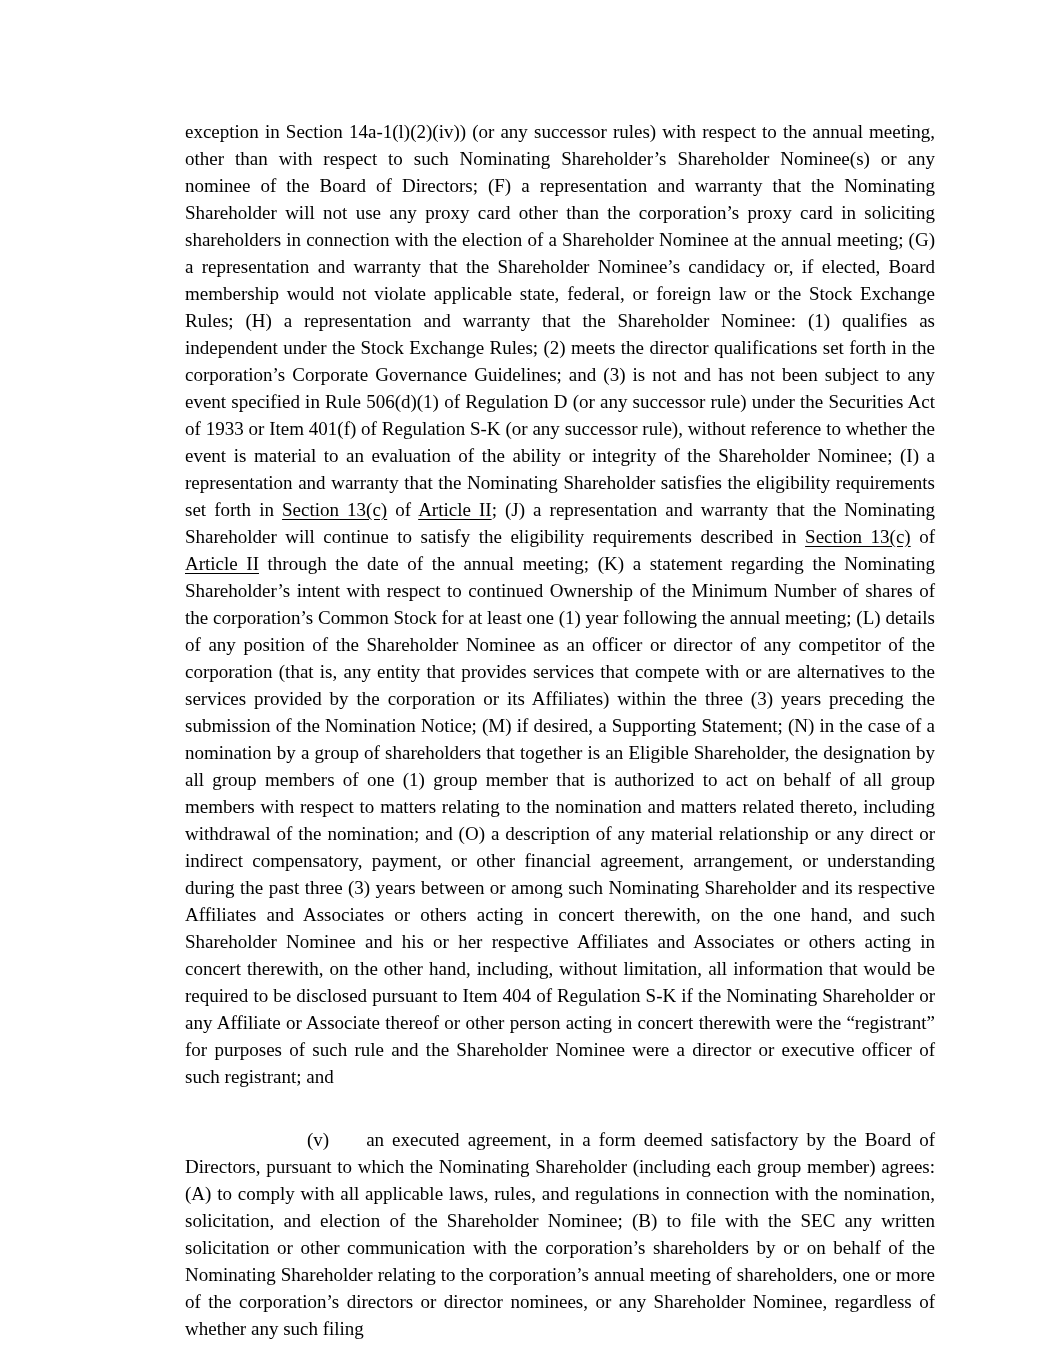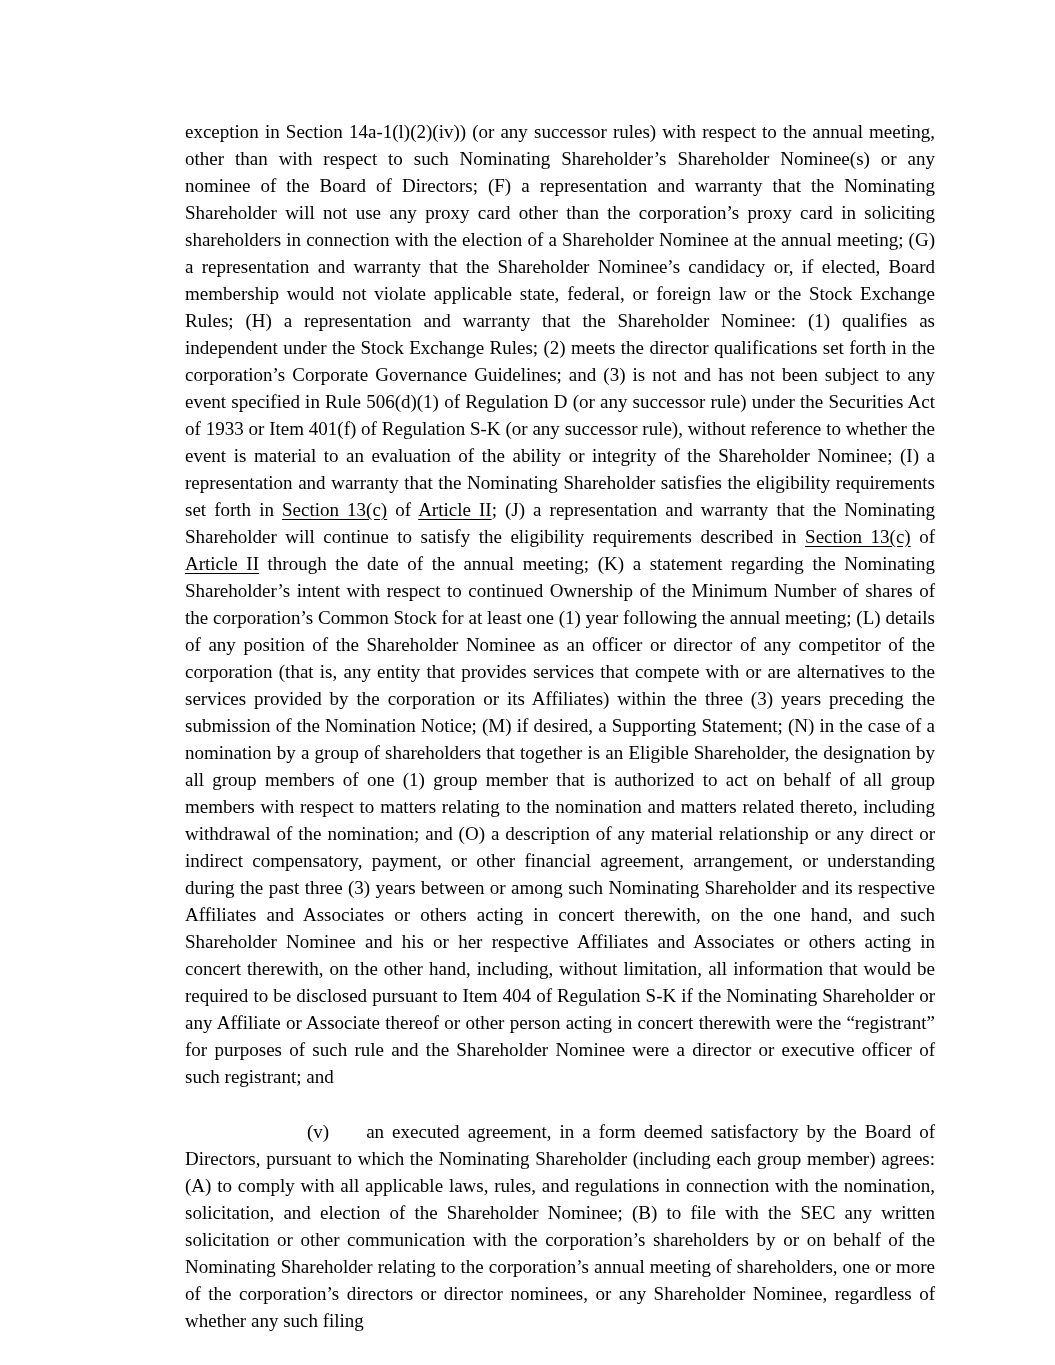--- a/index.html
+++ b/index.html
@@ -27,21 +27,21 @@
     width: 750px;
   }
   .para {
     margin: 0;
     font-size: 19px;
     line-height: 27px;
     text-align: justify;
     text-justify: inter-word;
   }
   .para + .para {
-    margin-top: 28px;
+    margin-top: 36px;
   }
   .para.indented {
     text-indent: 122px;
   }
   .underlined {
     text-decoration: underline;
     text-underline-offset: 3px;
   }
   .gap-after {
     margin-right: 37px;

